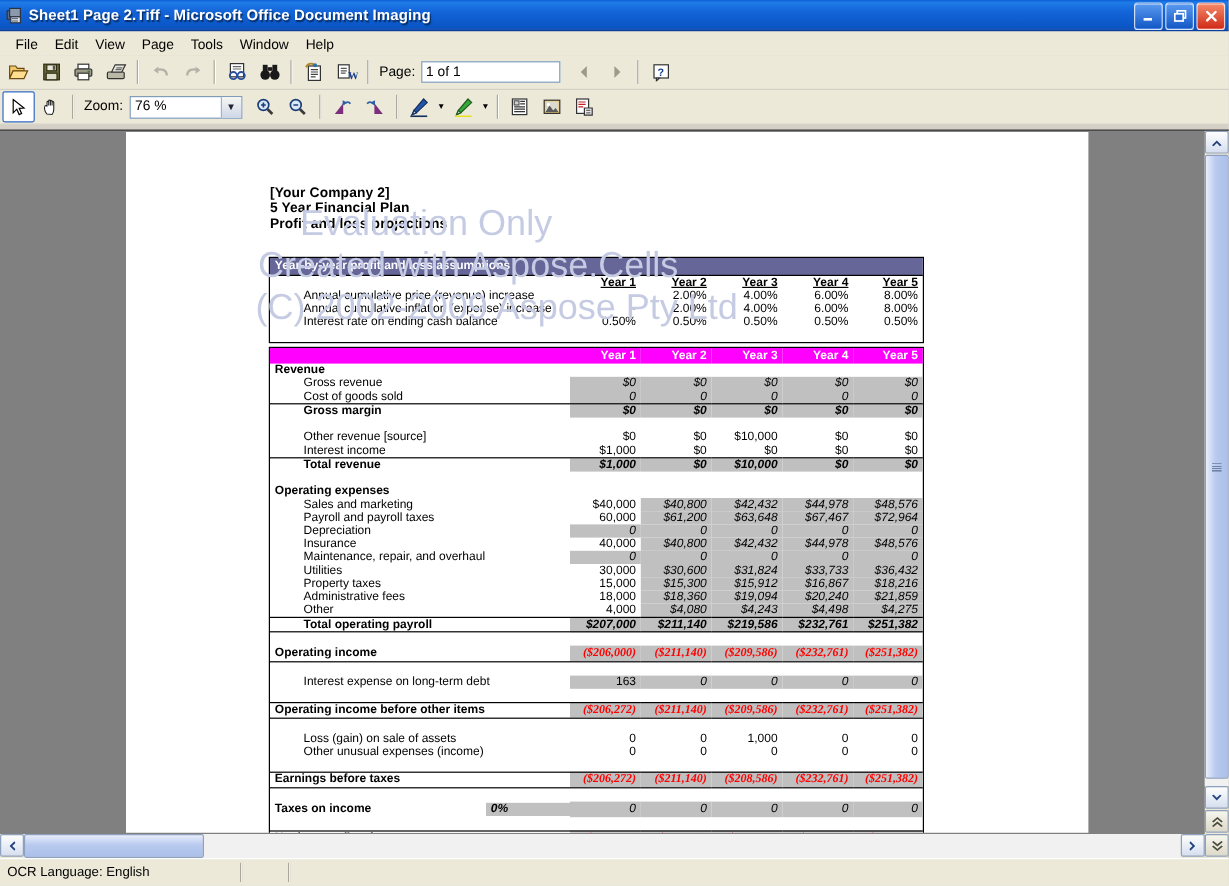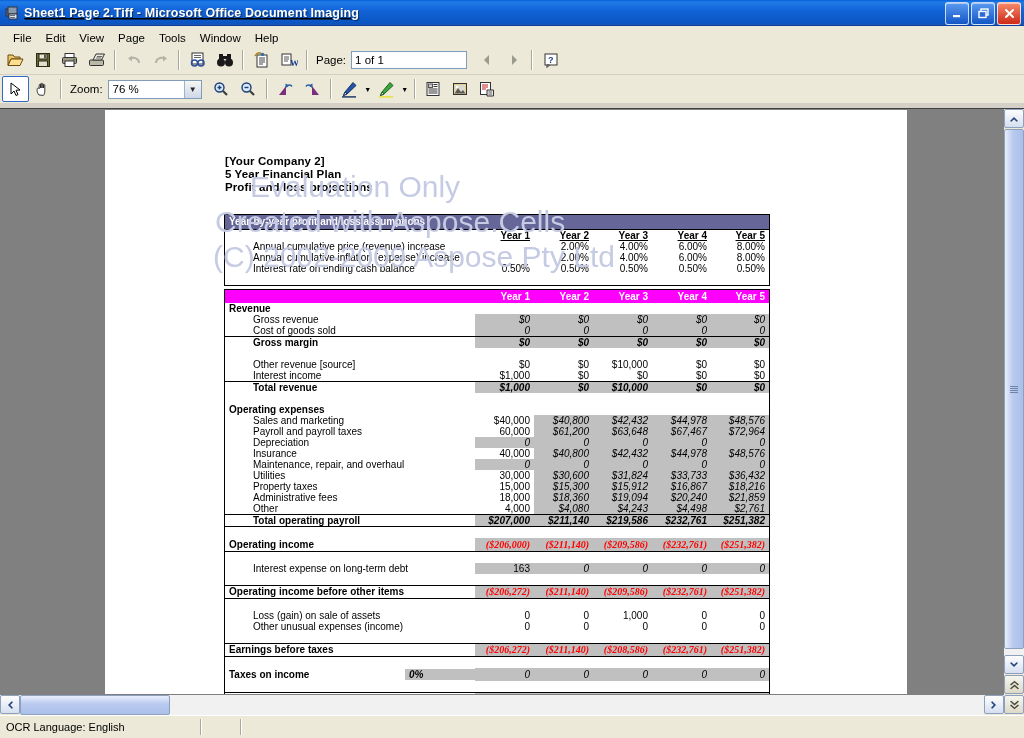--- a/index.html
+++ b/index.html
@@ -9,21 +9,20 @@
     font-size:11px;
     background:#d4d0c8;
     -webkit-font-smoothing:none;
   }
   
   #titlebar{
     height:26px;width:1024px;box-sizing:border-box;
     background:linear-gradient(to bottom,#0b5fd6 0%,#1e7ce8 8%,#1364d8 40%,#0a55c4 92%,#1c53b0 100%);
     display:flex;align-items:center;position:relative;
     border-bottom:1px solid #0a3f9e;
-    text-decoration:underline;
   }
   #titlebar .tb-icon{width:16px;height:16px;margin:0 4px 0 4px;position:relative;flex:none;}
   #titlebar .tb-title{
     color:#fff;font-weight:bold;font-size:12.5px;
     text-shadow:1px 1px 1px rgba(0,0,0,.55);
     white-space:nowrap;letter-spacing:.1px;
   }
   .tb-buttons{position:absolute;right:3px;top:2px;display:flex;gap:2px;}
   .tb-btn{
     width:22px;height:21px;border-radius:3px;
@@ -602,21 +601,21 @@
               <td class="num ital shade">$19,094</td>
               <td class="num ital shade">$20,240</td>
               <td class="num ital shade">$21,859</td>
             </tr>
             <tr class="rule-bot">
               <td class="lbl" style="padding-left:28px !important">Other</td>
               <td class="num">4,000</td>
               <td class="num ital shade">$4,080</td>
               <td class="num ital shade">$4,243</td>
               <td class="num ital shade">$4,498</td>
-              <td class="num ital shade">$2,761</td>
+              <td class="num ital shade">$4,275</td>
             </tr>
             <tr class="rule-bot">
               <td class="lbl bold" style="padding-left:28px !important">Total operating payroll</td>
               <td class="num ital bold shade">$207,000</td>
               <td class="num ital bold shade">$211,140</td>
               <td class="num ital bold shade">$219,586</td>
               <td class="num ital bold shade">$232,761</td>
               <td class="num ital bold shade">$251,382</td>
             </tr>
             <tr class="spacer">

